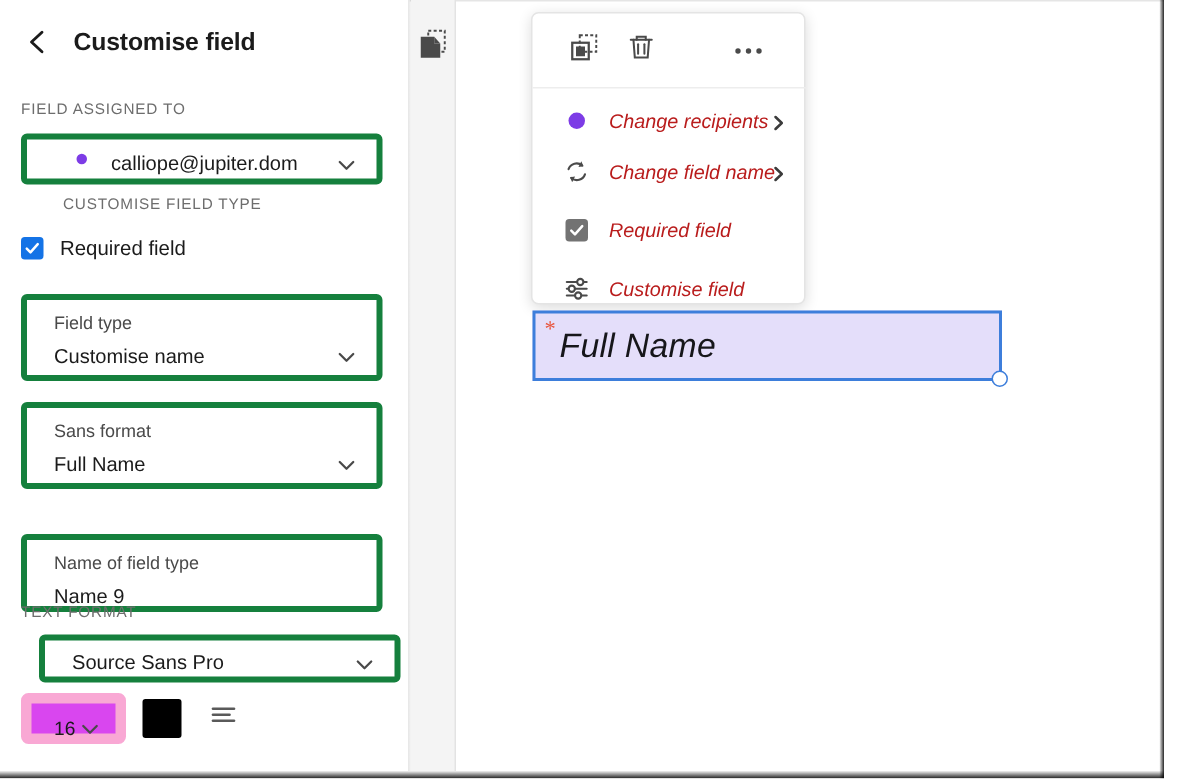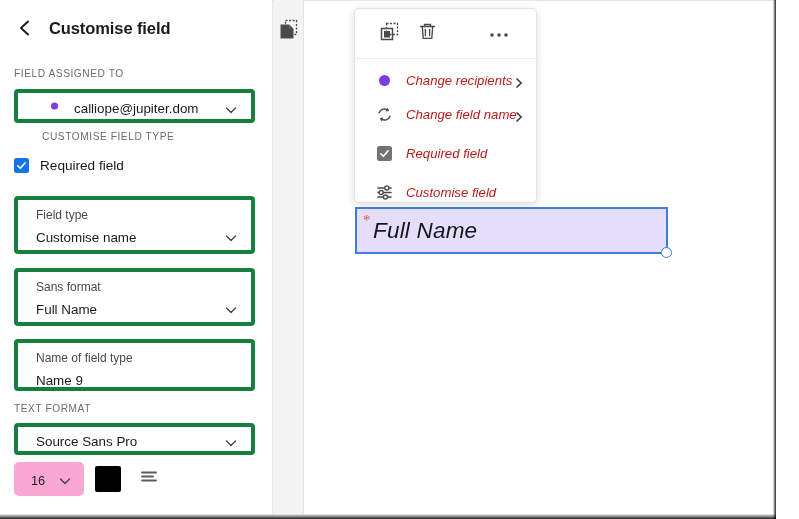--- a/index.html
+++ b/index.html
@@ -127,22 +127,22 @@
     margin-left: 11px;
     font-size: 13.6px;
     color: #1b1b1b;
     white-space: nowrap;
   }
 
   
   .size-combo {
     position: absolute; left: 14px; top: 462px;
     width: 70px; height: 34px;
-    border: 2px solid #f9a8d4; border-radius: 5px;
-    background: #f9a8d4; cursor: pointer;
+    border: 7px solid #f9a8d4; border-radius: 5px;
+    background: #d946ef; cursor: pointer;
   }
   .size-combo .sv {
     position: absolute; left: 15px; top: 9px;
     font-size: 12.8px; color: #1b1b1b;
   }
   .size-combo .chev { position: absolute; right: 9px; top: 9px; width: 16px; height: 16px; }
 
   .color-swatch {
     position: absolute; left: 95px; top: 466px;
     width: 26px; height: 26px;
@@ -312,28 +312,28 @@
     <div class="combo" style="left:14px; top:268px; width:241px; height:58px;">
       <span class="mini-label">Sans format</span>
       <span class="value" style="top:30px;">Full Name</span>
       <span class="chev" style="top:30px;">
         <svg width="16" height="16" viewBox="0 0 16 16" aria-hidden="true">
           <polyline points="3.5,6 8,10.5 12.5,6" fill="none" stroke="#4a4a4a" stroke-width="1.5" stroke-linecap="round" stroke-linejoin="round"></polyline>
         </svg>
       </span>
     </div>
 
-    <div class="combo" style="left:14px; top:339px; width:241px; height:52px;padding-left:12px;">
+    <div class="combo" style="left:14px; top:356px; width:241px; height:52px;padding-left:12px;">
       <span class="mini-label">Name of field type</span>
       <span class="value" style="top:30px;">Name 9</span>
     </div>
 
     <div class="section-label" style="left:14px; top:403px;">TEXT FORMAT</div>
 
-    <div class="combo" style="left:14px; top:423px; width:241px; height:32px;">
+    <div class="combo" style="left:26px; top:423px; width:241px; height:32px;">
       <span class="value" style="left:18px; top:7px;">Source Sans Pro</span>
       <span class="chev" style="top:8px;">
         <svg width="16" height="16" viewBox="0 0 16 16" aria-hidden="true">
           <polyline points="3.5,6 8,10.5 12.5,6" fill="none" stroke="#4a4a4a" stroke-width="1.5" stroke-linecap="round" stroke-linejoin="round"></polyline>
         </svg>
       </span>
     </div>
 
     <div class="size-combo">
       <span class="sv">16</span>

